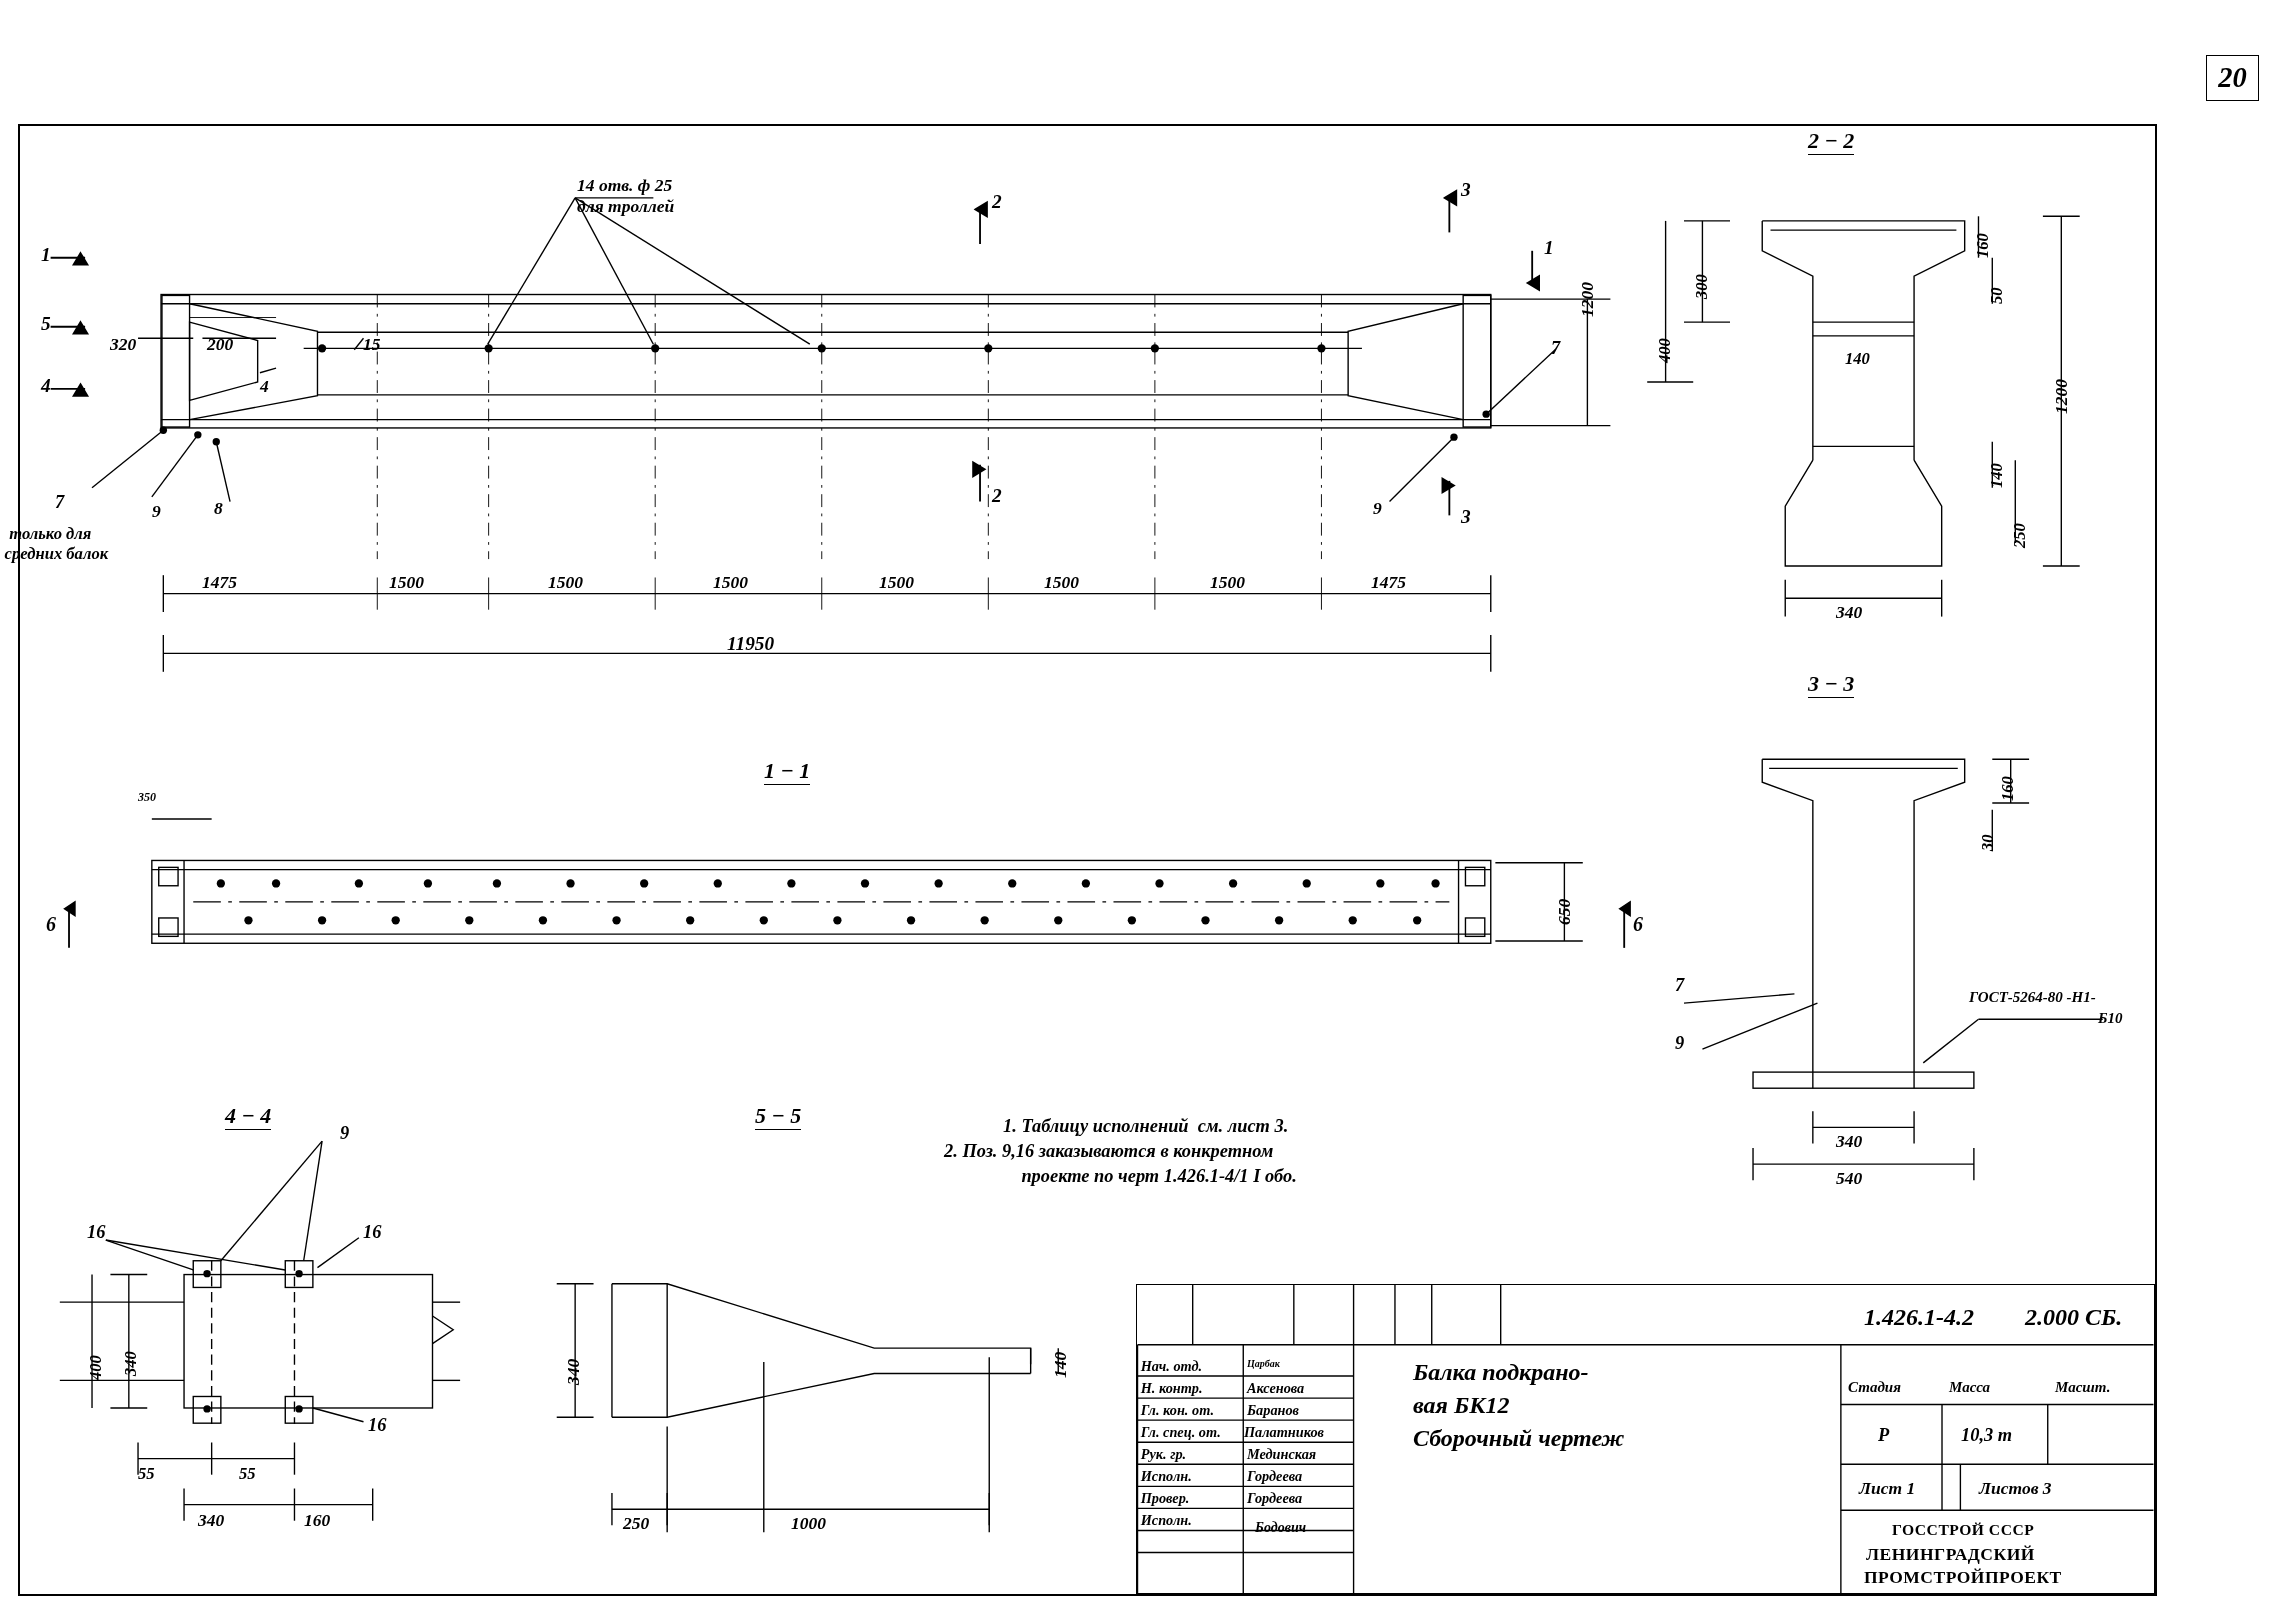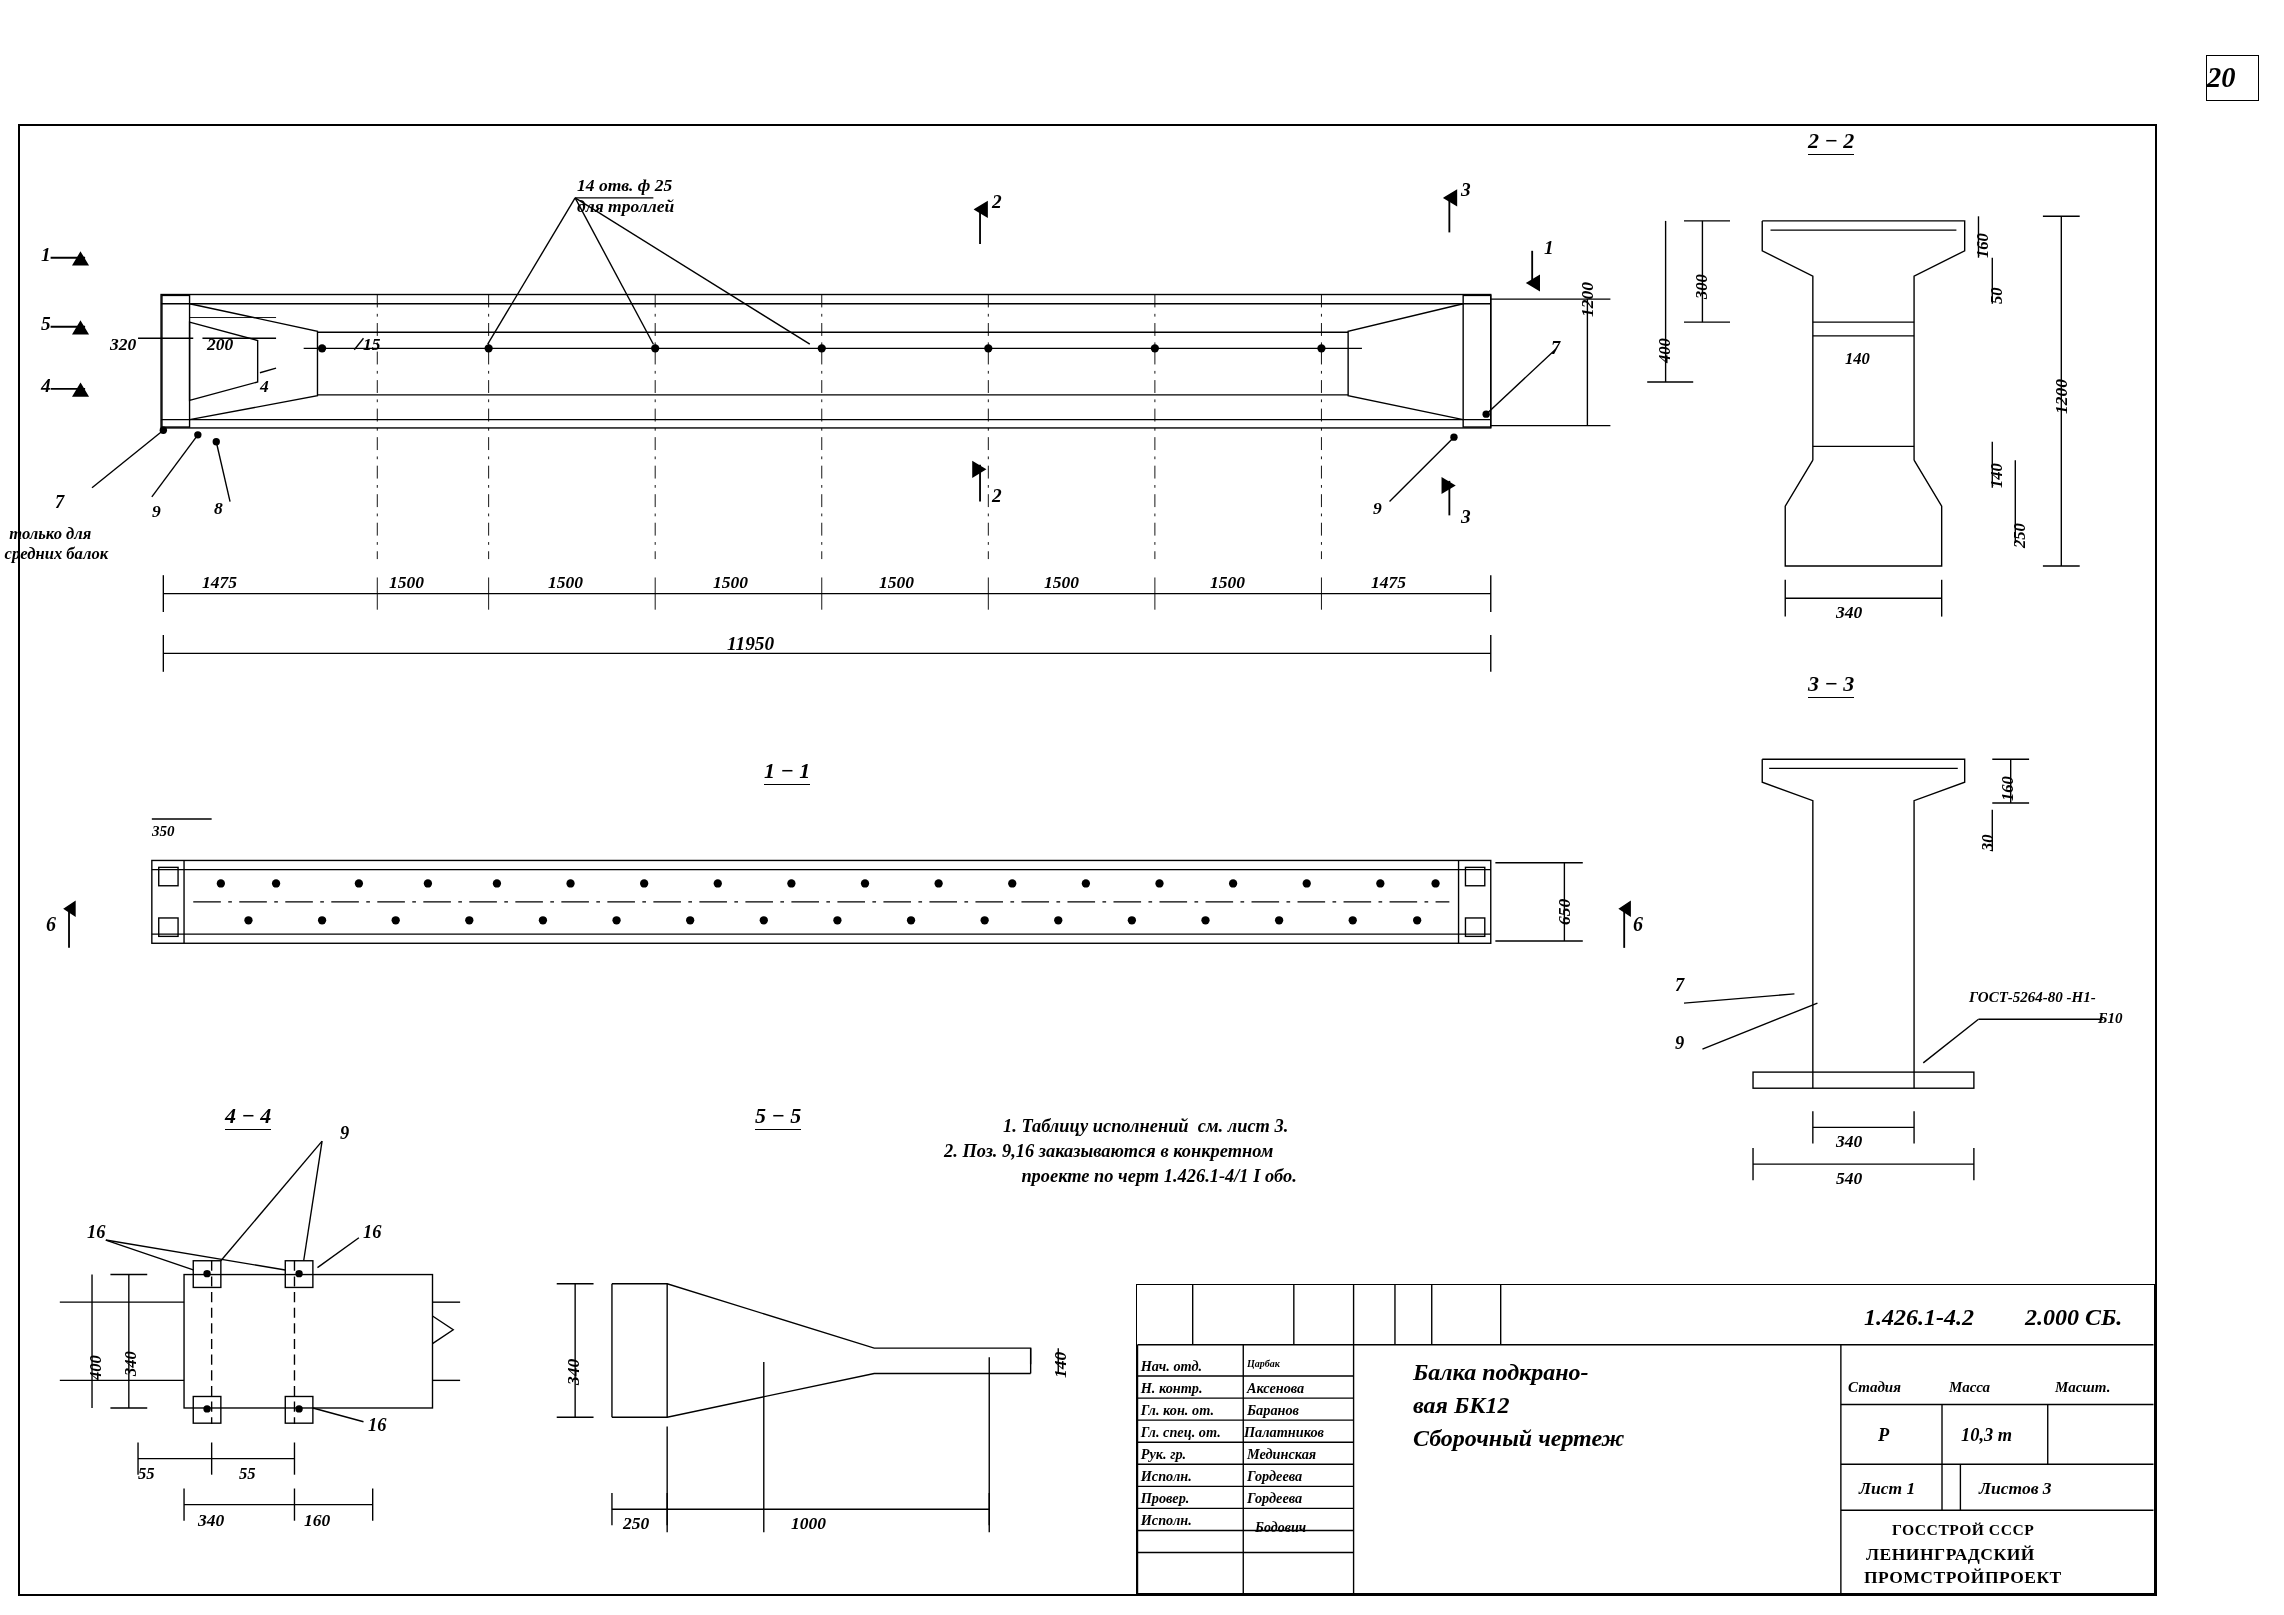--- a/index.html
+++ b/index.html
@@ -1,19 +1,19 @@
 <!DOCTYPE html>
 <html style="font-size:7.4px"><head>
 <meta charset="utf-8">
 <style>
   html,body{margin:0;padding:0;background:#fff;}
   body{width:2284px;height:1616px;position:relative;font-family:"Liberation Serif",serif;color:#000;overflow:hidden;}
   .sheet{position:absolute;left:0;top:0;width:2284px;height:1616px;}
   .frame{position:absolute;left:18.4px;top:124px;width:2135px;height:1468px;border:2.3px solid #000;}
-  .pagebox{position:absolute;right:25px;top:55px;width:51px;height:44px;border:1.8px solid #000;display:flex;align-items:center;font-family:"Liberation Serif",serif;font-style:italic;font-weight:bold;font-size:28.5px;}
+  .pagebox{position:absolute;right:25px;top:55px;width:51px;height:44px;border:1.8px solid #000;display:flex;align-items:center;justify-content:center;font-family:"Liberation Serif",serif;font-style:italic;font-weight:bold;font-size:28.5px;}
   .lbl{position:absolute;font-family:"Liberation Serif",serif;font-style:italic;font-weight:bold;white-space:pre;line-height:1.12;}
   .rot{transform-origin:left top;}
   svg{position:absolute;left:0;top:0;overflow:visible;}
   .tb{position:absolute;border:1.4px solid #000;}
   .tbcell{position:absolute;font-family:"Liberation Serif",serif;font-style:italic;font-weight:bold;white-space:pre;}
   .underline{border-bottom:1.4px solid #000;}
 </style>
 </head>
 <body>
 
@@ -356,21 +356,21 @@
   <div class="lbl" style="left:713px;top:573px;font-size:17.5px;">1500</div>
   <div class="lbl" style="left:879px;top:573px;font-size:17.5px;">1500</div>
   <div class="lbl" style="left:1044px;top:573px;font-size:17.5px;">1500</div>
   <div class="lbl" style="left:1210px;top:573px;font-size:17.5px;">1500</div>
   <div class="lbl" style="left:1371px;top:573px;font-size:17.5px;">1475</div>
   <div class="lbl" style="left:727px;top:633px;font-size:19.3px;text-align:right;">11950</div>
 
   <div class="lbl rot" style="left:1578px;top:317px;font-size:17.5px;transform:rotate(-90deg);">1200</div>
 
   <div class="lbl underline" style="left:764px;top:759px;font-size:22px;border-bottom:1.4px solid #000;">1 − 1</div>
-  <div class="lbl" style="left:152px;top:791px;font-size:15px;margin-top:32px;">350</div>
+  <div class="lbl" style="left:138px;top:791px;font-size:12px;">350</div>
   <div class="lbl rot" style="left:1555px;top:925px;font-size:17.5px;transform:rotate(-90deg);">650</div>
   <div class="lbl" style="left:46px;top:913px;font-size:20px;">6</div>
   <div class="lbl" style="left:1633px;top:913px;font-size:20px;">6</div>
 
   <div class="lbl underline" style="left:1808px;top:129px;font-size:22px;border-bottom:1.4px solid #000;">2 − 2</div>
   <div class="lbl rot" style="left:1974px;top:258px;font-size:16.6px;transform:rotate(-90deg);">160</div>
   <div class="lbl rot" style="left:1693px;top:299px;font-size:16.6px;transform:rotate(-90deg);">300</div>
   <div class="lbl rot" style="left:1988px;top:304px;font-size:16.6px;transform:rotate(-90deg);">50</div>
   <div class="lbl rot" style="left:1656px;top:363px;font-size:16.6px;transform:rotate(-90deg);">400</div>
   <div class="lbl" style="left:1845px;top:350px;font-size:16.6px;">140</div>

